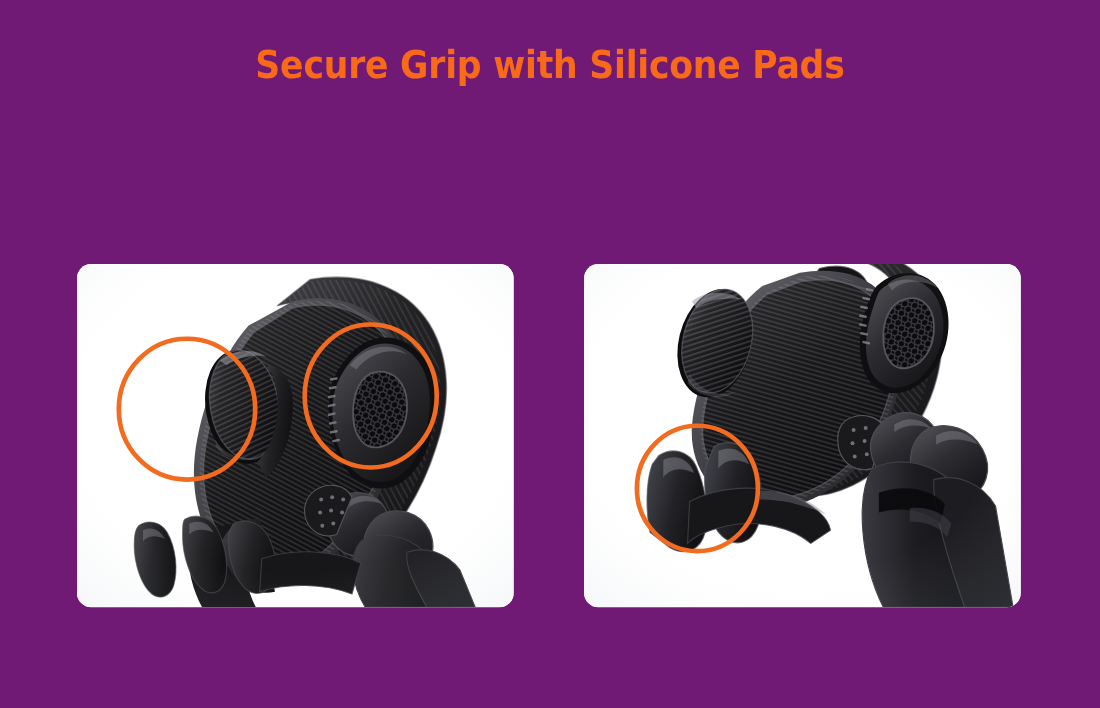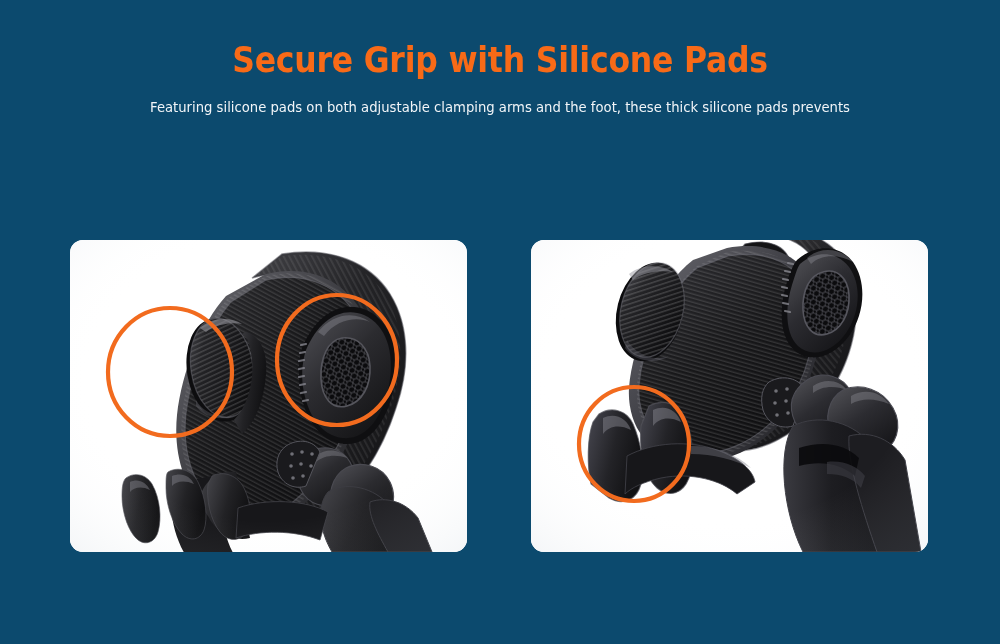--- a/index.html
+++ b/index.html
@@ -10,21 +10,21 @@
     width: 1000px;
     height: 644px;
     overflow: hidden;
     font-family: "Liberation Sans", sans-serif;
     background: #3a6083;
   }
   #page {
     position: relative;
     width: 1000px;
     height: 644px;
-    background: #0c4a6e;
+    background: #701a75;
   }
   
   #header {
     position: absolute;
     left: 0;
     top: 0;
     width: 1000px;
     text-align: center;
   }
   #headline {
@@ -70,21 +70,20 @@
   }
 </style>
 </head>
 <body>
 
 <div id="page">
 
   <div id="header">
     <h1 id="headline">Secure Grip with Silicone Pads</h1>
     <p id="subcopy">
-      <span class="line">Featuring silicone pads on both adjustable clamping arms and the foot, these thick silicone pads prevents</span>
     </p>
   </div>
 
   <div class="card" id="card-left">
     <svg viewBox="0 0 397 312">
       <defs>
         <linearGradient id="lBack" x1="0.15" y1="0" x2="0.85" y2="1">
           <stop offset="0" stop-color="#3c3c40"></stop>
           <stop offset="0.35" stop-color="#232326"></stop>
           <stop offset="1" stop-color="#141416"></stop>

